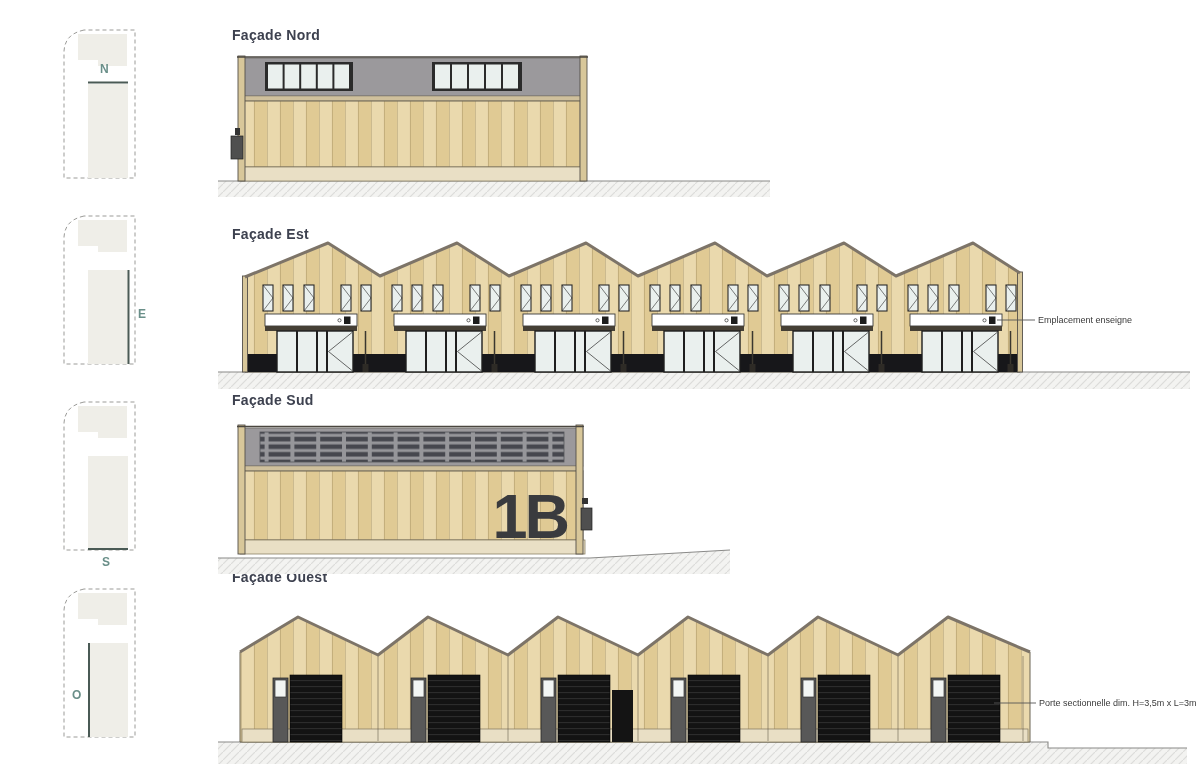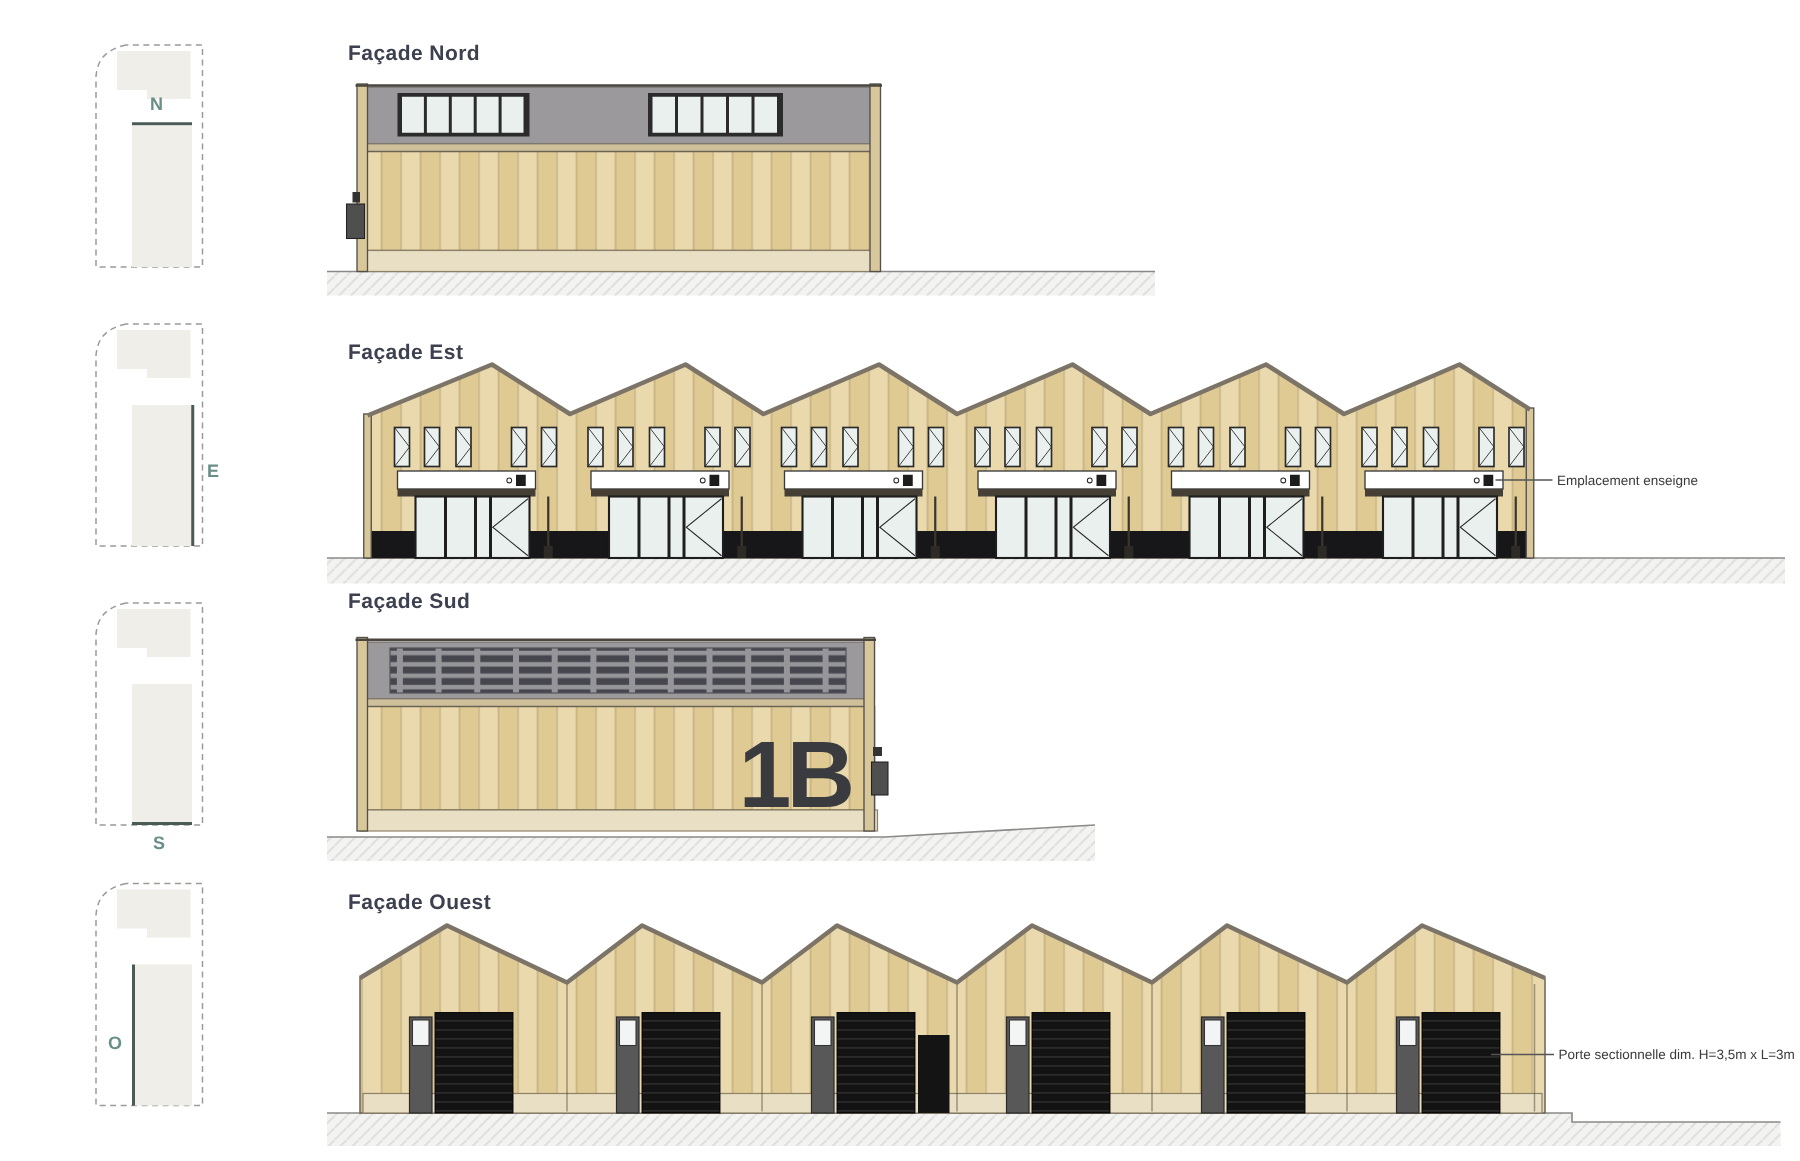--- a/index.html
+++ b/index.html
@@ -130,21 +130,21 @@
     <path class="boundary" d="M26,4 C13,7 7,13 6,25 L6,152 L77,152 L77,4 Z"></path>
     <path class="footprint" d="M20,8 L69,8 L69,40 L40,40 L40,34 L20,34 Z"></path>
     <rect class="footprint" x="32" y="58" width="38" height="94"></rect>
     <line class="accent" x1="31" y1="58" x2="31" y2="152"></line>
     <text class="compass" x="14" y="114">O</text>
   </svg>
 
   <div class="facade-title" style="left:232px;top:27px">Façade Nord</div>
   <div class="facade-title" style="left:232px;top:226px">Façade Est</div>
   <div class="facade-title" style="left:232px;top:392px">Façade Sud</div>
-  <div class="facade-title" style="left:232px;top:593px">Façade Ouest</div>
+  <div class="facade-title" style="left:232px;top:569px">Façade Ouest</div>
 
   <svg class="svgabs" style="left:215px;top:48px" width="560" height="150">
     <g>
       <rect class="hatchfill" x="3" y="133" width="552" height="16"></rect>
       <line class="groundline" x1="3" y1="133" x2="555" y2="133"></line>
     </g>
     <rect class="band" x="27" y="10" width="341" height="38"></rect>
     <g>
       <rect class="winframe" x="50" y="14" width="88" height="29"></rect>
       <rect class="glass" x="53" y="16.5" width="14.6" height="24"></rect>

